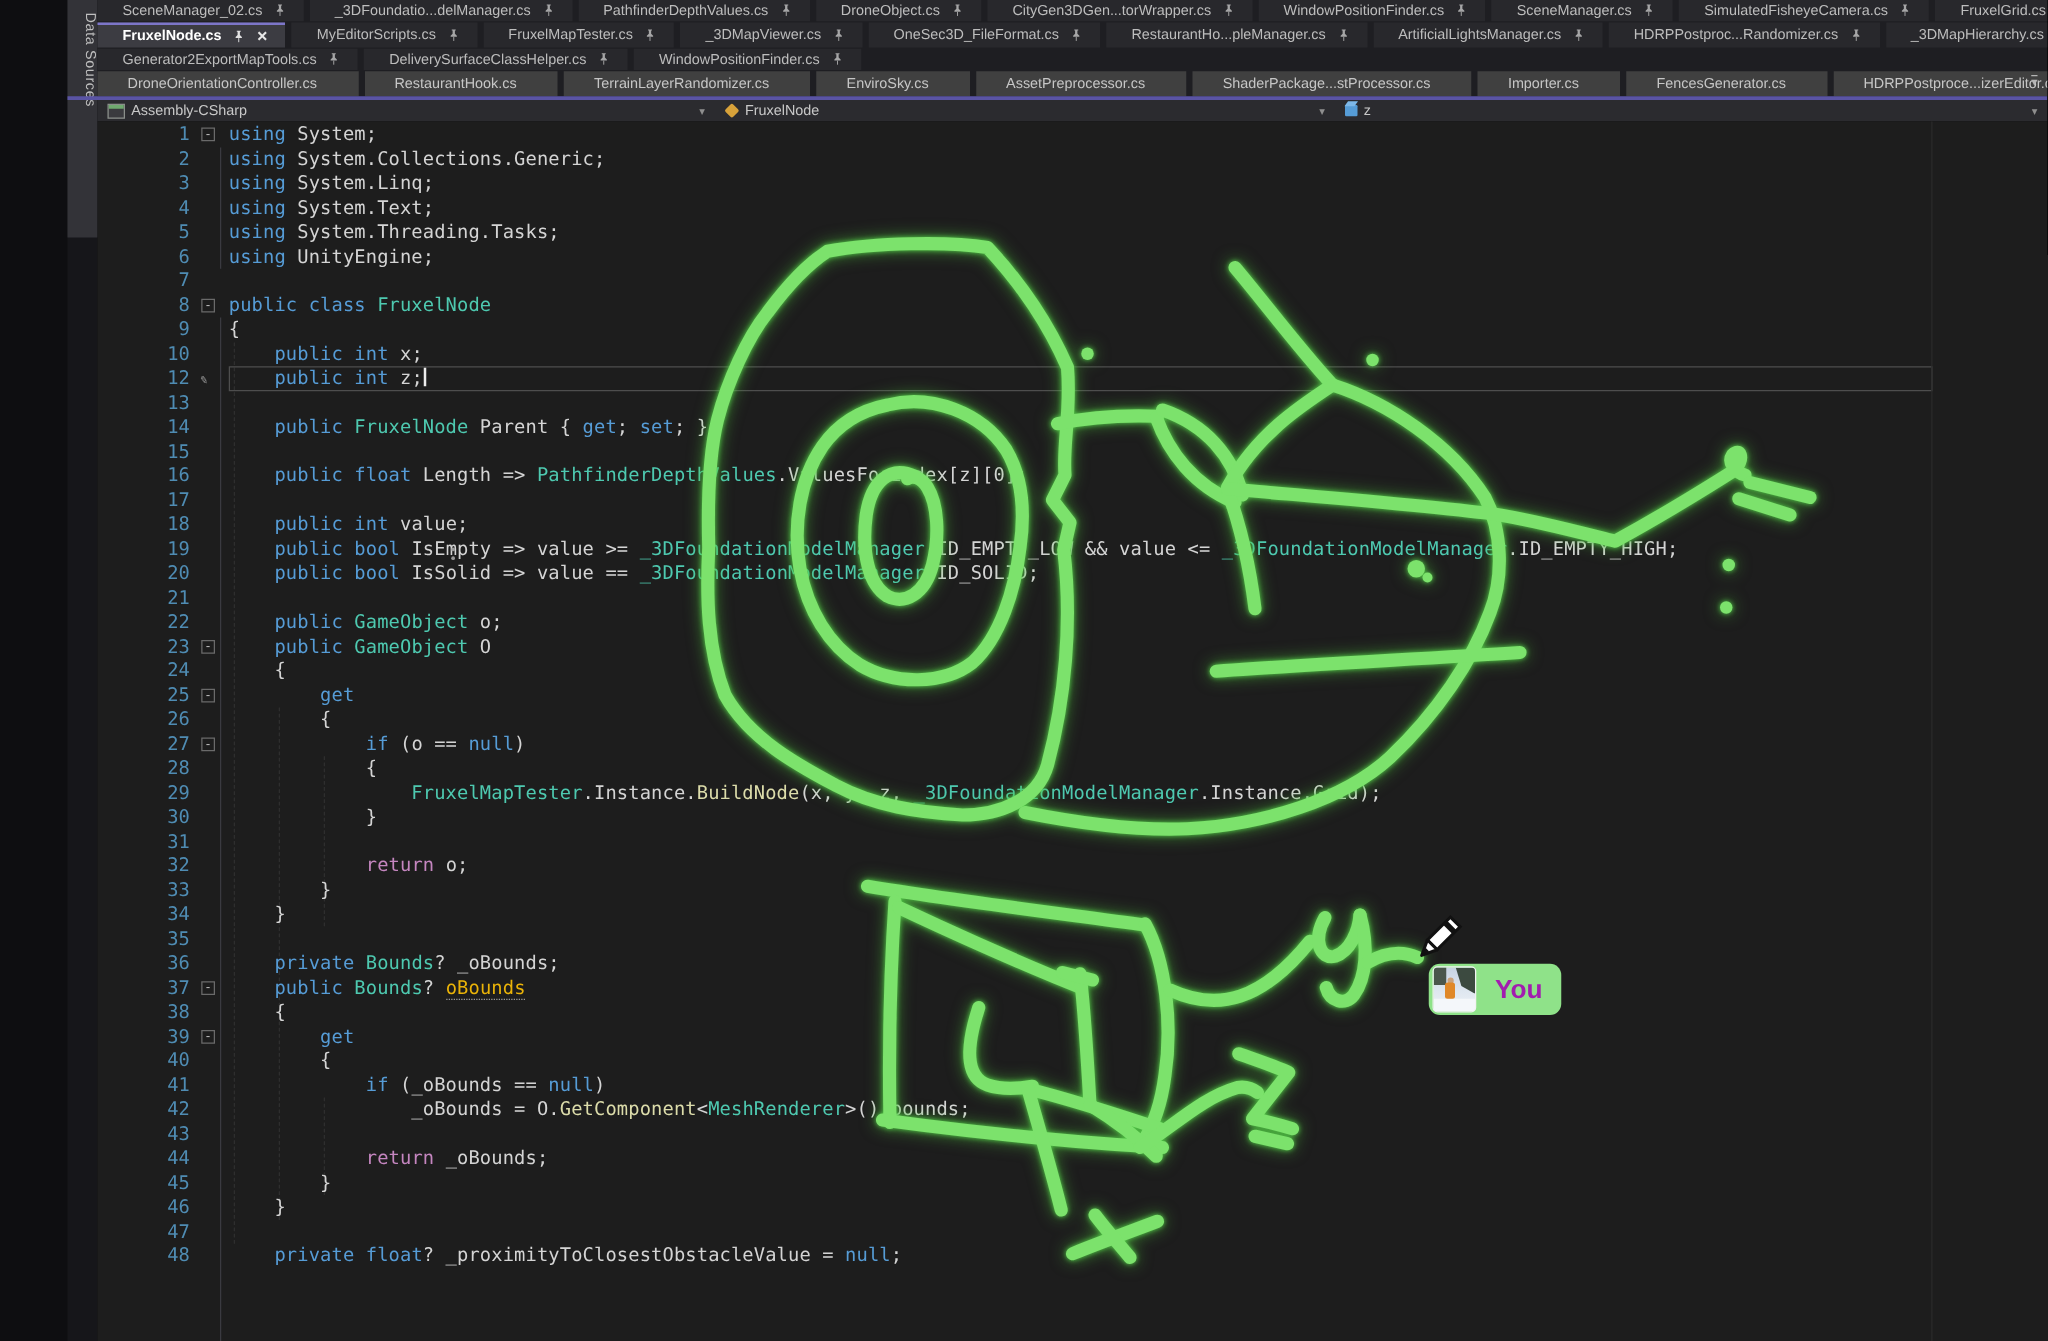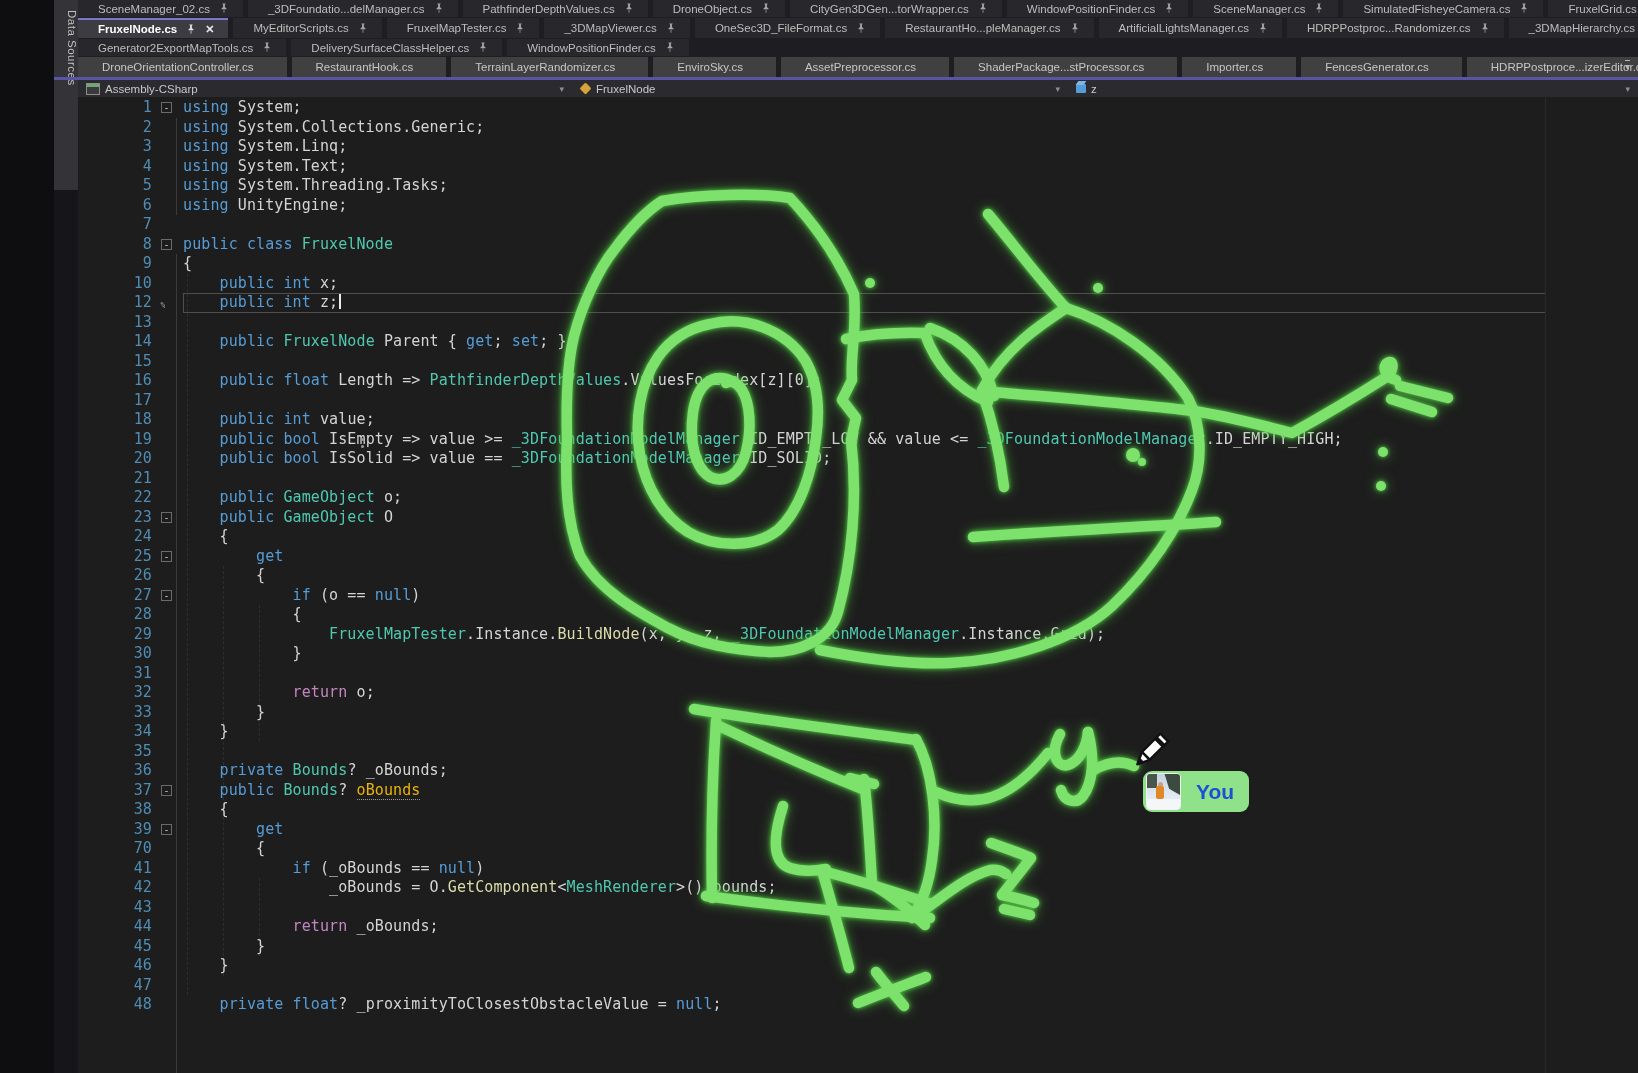--- a/index.html
+++ b/index.html
@@ -70,21 +70,21 @@
   .youtag{position:absolute;left:1143px;top:771px;width:106px;height:41px;background:#8fe289;
           border-radius:9px;z-index:50;display:flex;align-items:center;}
   .avatar{position:relative;width:33px;height:35px;margin-left:3px;border-radius:4px;overflow:hidden;
           background:linear-gradient(180deg,#c7d3e2 0%,#dfe7f0 55%,#eef2f6 100%);border:1.5px solid #f2f2f2;}
   .avatar .trees{position:absolute;right:0;top:0;width:55%;height:60%;background:#3c4a40;
                  clip-path:polygon(15% 0,100% 0,100% 100%,40% 70%);}
   .avatar .trees2{position:absolute;left:0;top:0;width:30%;height:40%;background:#4a564c;}
   .avatar .snow{position:absolute;left:0;bottom:0;width:100%;height:30%;background:#f4f7fa;}
   .avatar .person{position:absolute;left:9px;top:12px;width:8px;height:13px;background:#e08828;border-radius:2px;}
   .avatar .head{position:absolute;left:11px;top:8px;width:5px;height:5px;border-radius:50%;background:#caa27c;}
-  .youtxt{flex:1;text-align:center;color:#1d4ed8;font-size:21px;font-weight:bold;font-family:"Liberation Sans",sans-serif;}
+  .youtxt{flex:1;text-align:center;color:#a21caf;font-size:21px;font-weight:bold;font-family:"Liberation Sans",sans-serif;}
   .pencil{position:absolute;left:1126px;top:729px;width:46px;height:46px;z-index:55;}
 </style>
 </head>
 <body>
 
 <div class="screen">
 
   <div class="lstrip"></div>
   <div class="ds-tab">Data Sources</div>
 
@@ -366,21 +366,21 @@
         <div class="cl"><span class="ln">30</span><span class="fold"></span><span class="ct"><span class="tk-d">            }</span></span></div>
         <div class="cl"><span class="ln">31</span><span class="fold"></span><span class="ct"></span></div>
         <div class="cl"><span class="ln">32</span><span class="fold"></span><span class="ct"><span class="tk-d">            </span><span class="tk-c">return</span><span class="tk-d"> o;</span></span></div>
         <div class="cl"><span class="ln">33</span><span class="fold"></span><span class="ct"><span class="tk-d">        }</span></span></div>
         <div class="cl"><span class="ln">34</span><span class="fold"></span><span class="ct"><span class="tk-d">    }</span></span></div>
         <div class="cl"><span class="ln">35</span><span class="fold"></span><span class="ct"></span></div>
         <div class="cl"><span class="ln">36</span><span class="fold"></span><span class="ct"><span class="tk-d">    </span><span class="tk-k">private </span><span class="tk-t">Bounds</span><span class="tk-d">? _oBounds;</span></span></div>
         <div class="cl"><span class="ln">37</span><span class="fold"><span class="fbox">-</span></span><span class="ct"><span class="tk-d">    </span><span class="tk-k">public </span><span class="tk-t">Bounds</span><span class="tk-d">? </span><span class="tk-du">oBounds</span></span></div>
         <div class="cl"><span class="ln">38</span><span class="fold"></span><span class="ct"><span class="tk-d">    {</span></span></div>
         <div class="cl"><span class="ln">39</span><span class="fold"><span class="fbox">-</span></span><span class="ct"><span class="tk-d">        </span><span class="tk-k">get</span></span></div>
-        <div class="cl"><span class="ln">70</span><span class="fold"></span><span class="ct"><span class="tk-d">        {</span></span></div>
+        <div class="cl"><span class="ln">40</span><span class="fold"></span><span class="ct"><span class="tk-d">        {</span></span></div>
         <div class="cl"><span class="ln">41</span><span class="fold"></span><span class="ct"><span class="tk-d">            </span><span class="tk-k">if</span><span class="tk-d"> (_oBounds == </span><span class="tk-k">null</span><span class="tk-d">)</span></span></div>
         <div class="cl"><span class="ln">42</span><span class="fold"></span><span class="ct"><span class="tk-d">                _oBounds = O.</span><span class="tk-m">GetComponent</span><span class="tk-d">&lt;</span><span class="tk-t">MeshRenderer</span><span class="tk-d">&gt;().bounds;</span></span></div>
         <div class="cl"><span class="ln">43</span><span class="fold"></span><span class="ct"></span></div>
         <div class="cl"><span class="ln">44</span><span class="fold"></span><span class="ct"><span class="tk-d">            </span><span class="tk-c">return</span><span class="tk-d"> _oBounds;</span></span></div>
         <div class="cl"><span class="ln">45</span><span class="fold"></span><span class="ct"><span class="tk-d">        }</span></span></div>
         <div class="cl"><span class="ln">46</span><span class="fold"></span><span class="ct"><span class="tk-d">    }</span></span></div>
         <div class="cl"><span class="ln">47</span><span class="fold"></span><span class="ct"></span></div>
         <div class="cl"><span class="ln">48</span><span class="fold"></span><span class="ct"><span class="tk-d">    </span><span class="tk-k">private float</span><span class="tk-d">? _proximityToClosestObstacleValue = </span><span class="tk-k">null</span><span class="tk-d">;</span></span></div>
       </div>
     <div class="dot-art" style="left:283px;top:341px;"></div>

